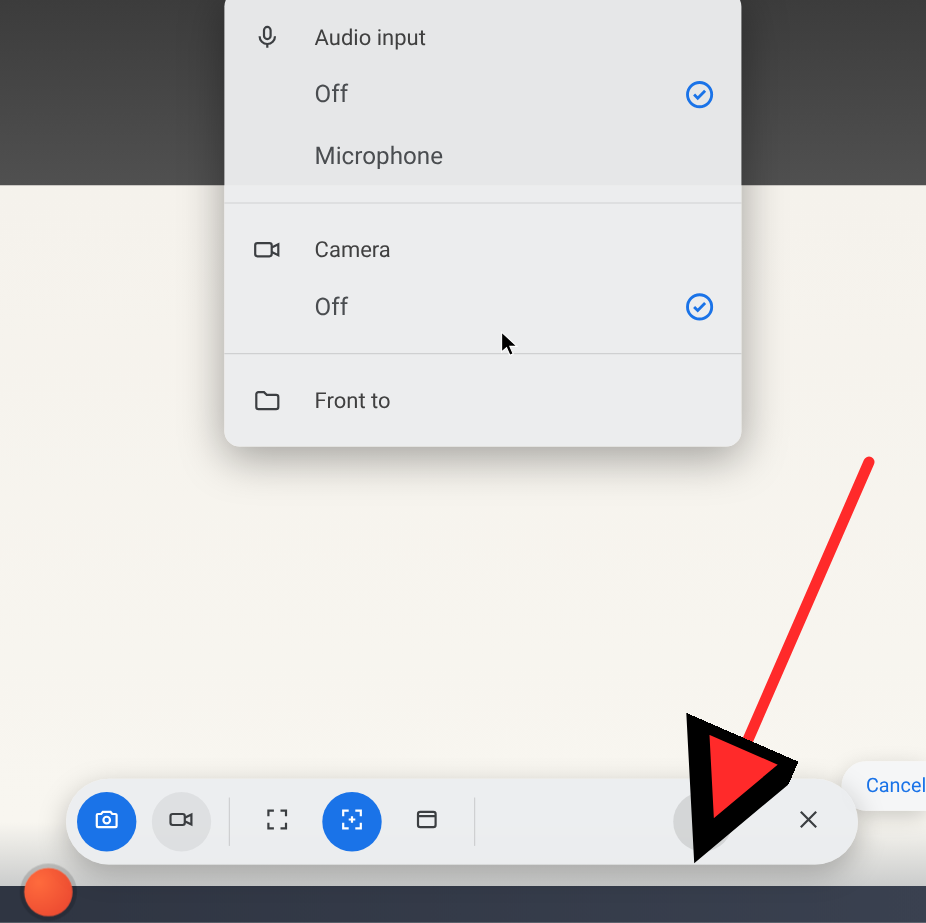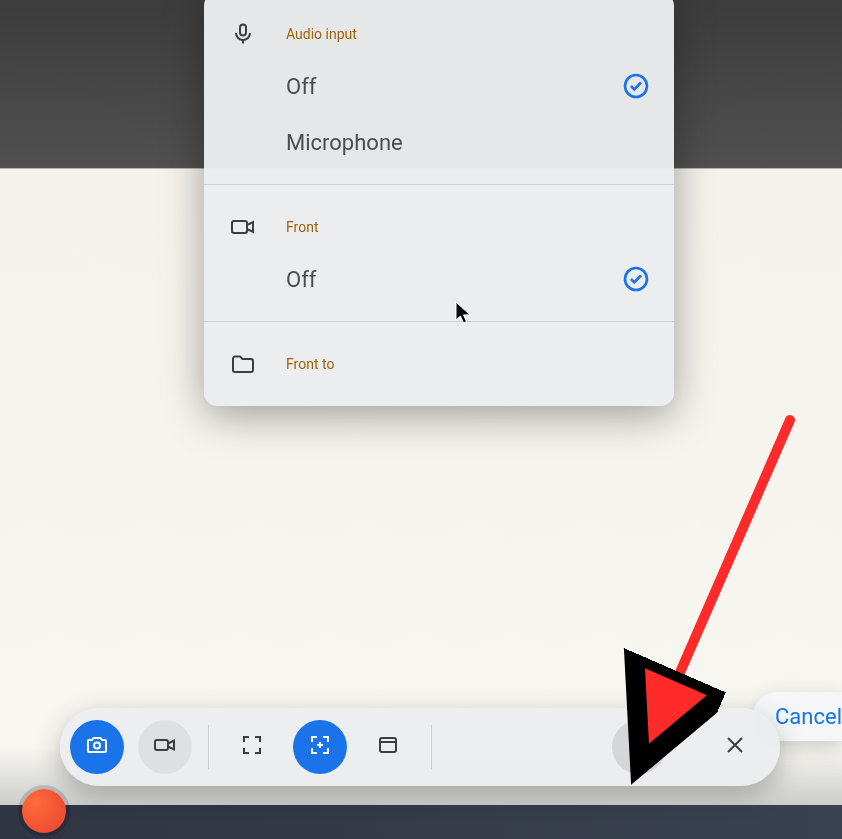--- a/index.html
+++ b/index.html
@@ -57,22 +57,22 @@
   .section + .section{
     border-top:1px solid rgba(0,0,0,.12);
     margin-top:6px;
     padding-top:18px;
   }
   .sec-head{
     display:flex;
     align-items:center;
     gap:28px;
     height:48px;
-    font-size:14px;
-    color:#a16207;
+    font-size:20px;
+    color:#404040;
   }
   .sec-head .icon-slot{
     width:30px;
     display:flex;
     justify-content:center;
     color:#3c3f42;
   }
   .opt{
     display:flex;
     align-items:center;
@@ -126,21 +126,21 @@
   .tb-flex{flex:1 1 auto;}
   
   .cancel-chip{
     position:absolute;
     right:0px;
     top:692px;
     padding:12px 0 12px 22px;
     background:rgba(245,246,247,.96);
     border-radius:32px 0 0 32px;
     color:#1a73e8;
-    font-size:22px;
+    font-size:18px;
     box-shadow:0 6px 20px rgba(0,0,0,.18);
     cursor:pointer;
   }
   
   .arrow{
     position:absolute;
     pointer-events:none;
   }
   
   .fake-cursor{
@@ -188,21 +188,21 @@
   </div>
 
   <div class="section">
     <div class="sec-head">
       <span class="icon-slot">
         <svg width="26" height="24" viewBox="0 0 26 24">
           <rect x="2" y="6" width="15" height="12" rx="2"></rect>
           <path d="M17 10l6-3v10l-6-3"></path>
         </svg>
       </span>
-      <span>Front</span>
+      <span>Camera</span>
     </div>
     <div class="opt">
       <span class="spacer"></span>
       <span class="label">Off</span>
       <span class="check">
         <svg width="28" height="28" viewBox="0 0 28 28">
           <circle cx="14" cy="14" r="11" stroke="#1a73e8" stroke-width="2.6"></circle>
           <path d="M9 14l3.3 3.3L19 10.5" stroke="#1a73e8" stroke-width="2.6"></path>
         </svg>
       </span>

